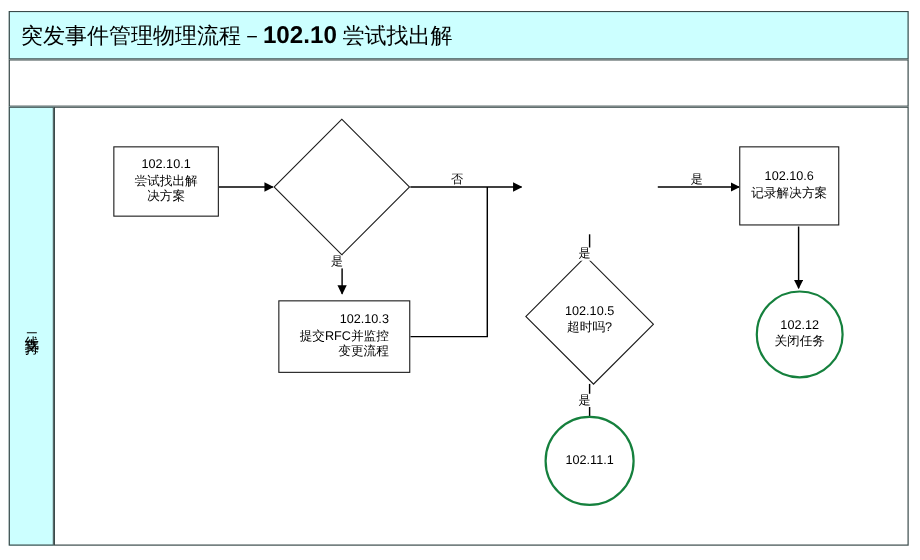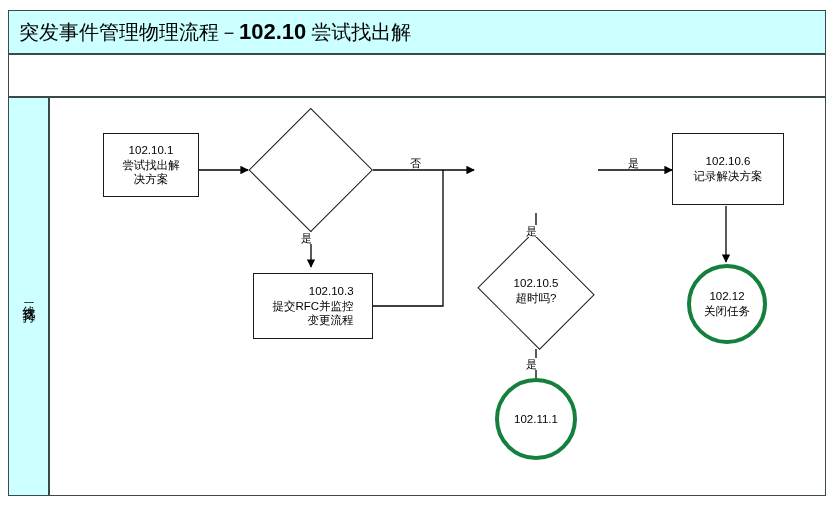--- a/index.html
+++ b/index.html
@@ -129,21 +129,21 @@
     line-height: 1.28;
     white-space: pre-line;
     font-family: "Liberation Sans", "DejaVu Sans", sans-serif;
   }
   .proc {
     background: #ffffff;
     border: 1px solid #1a1a1a;
   }
   .term {
     background: #ffffff;
-    border: 4px solid #15803d;
+    border: 2px solid #15803d;
     border-radius: 50%;
   }
 
   
   .dec {
     background: transparent;
     border: none;
   }
   .dec .dec-shape {
     position: absolute;
@@ -236,21 +236,21 @@
 变更流程</div>
   </div>
 
 
   <div class="node dec" style="left:474px; top:236px; width:124px; height:110px;">
     <div class="dec-shape"></div>
     <div class="node-label">102.10.5
 超时吗?</div>
   </div>
 
-  <div class="node proc" style="left:672px; top:133px; width:112px; height:72px;">
+  <div class="node proc" style="left:672px; top:133px; width:91px; height:72px;">
     <div class="node-label">102.10.6
 记录解决方案</div>
   </div>
 
   <div class="node term" style="left:687px; top:264px; width:80px; height:80px;">
     <div class="node-label">102.12
 关闭任务</div>
   </div>
 
   <div class="node term" style="left:495px; top:378px; width:82px; height:82px;">

